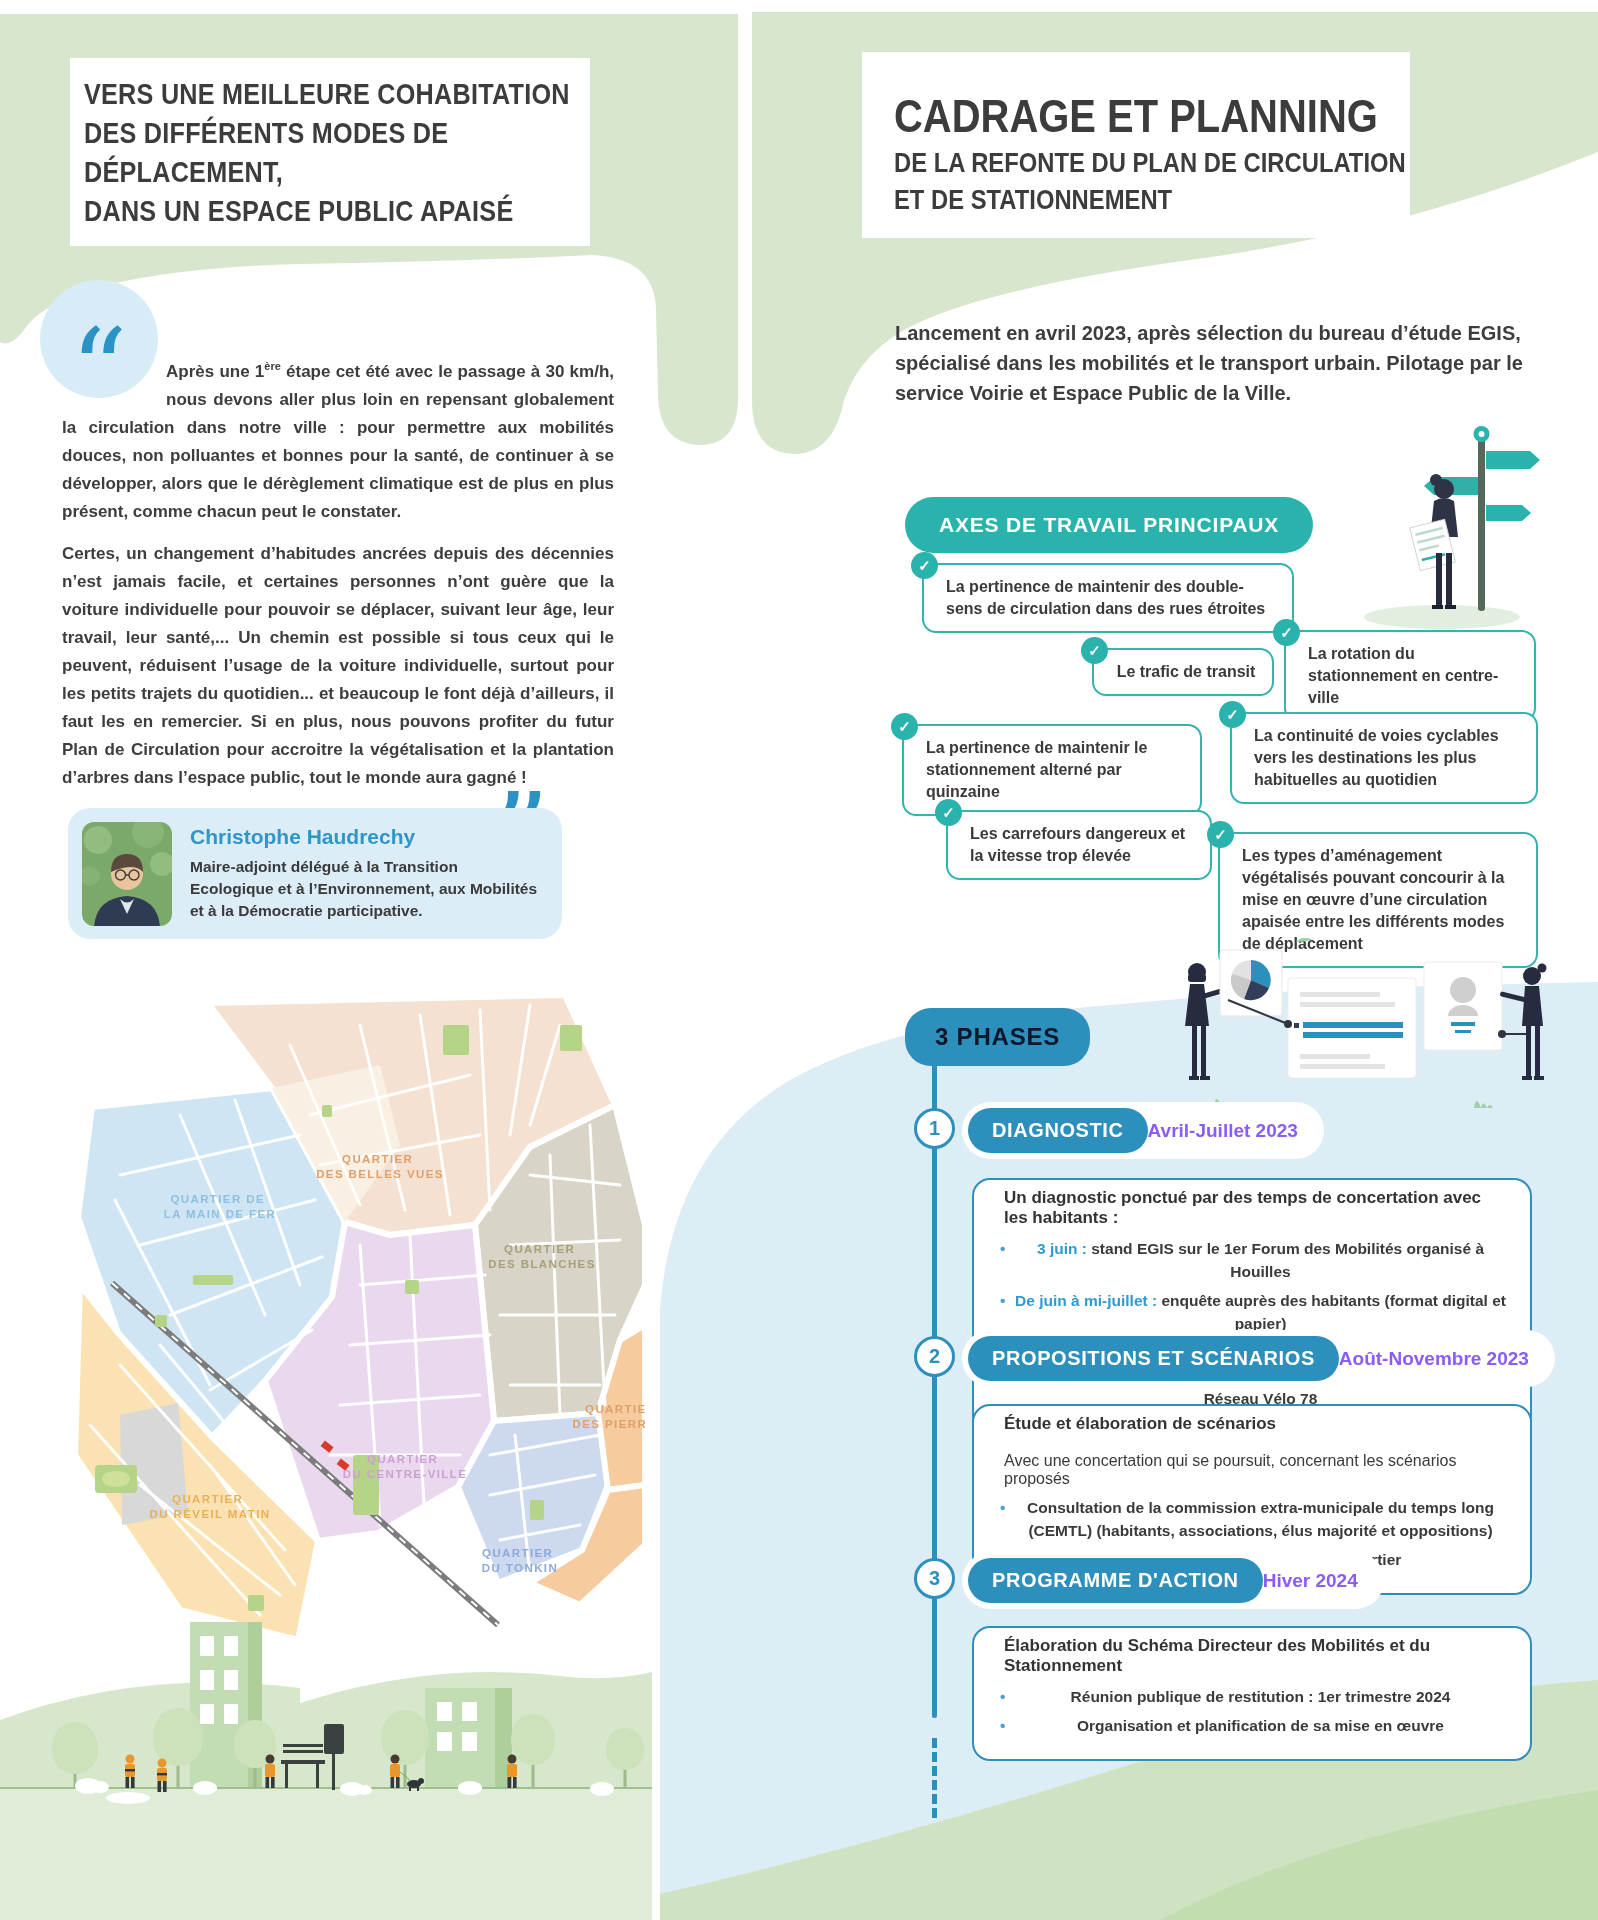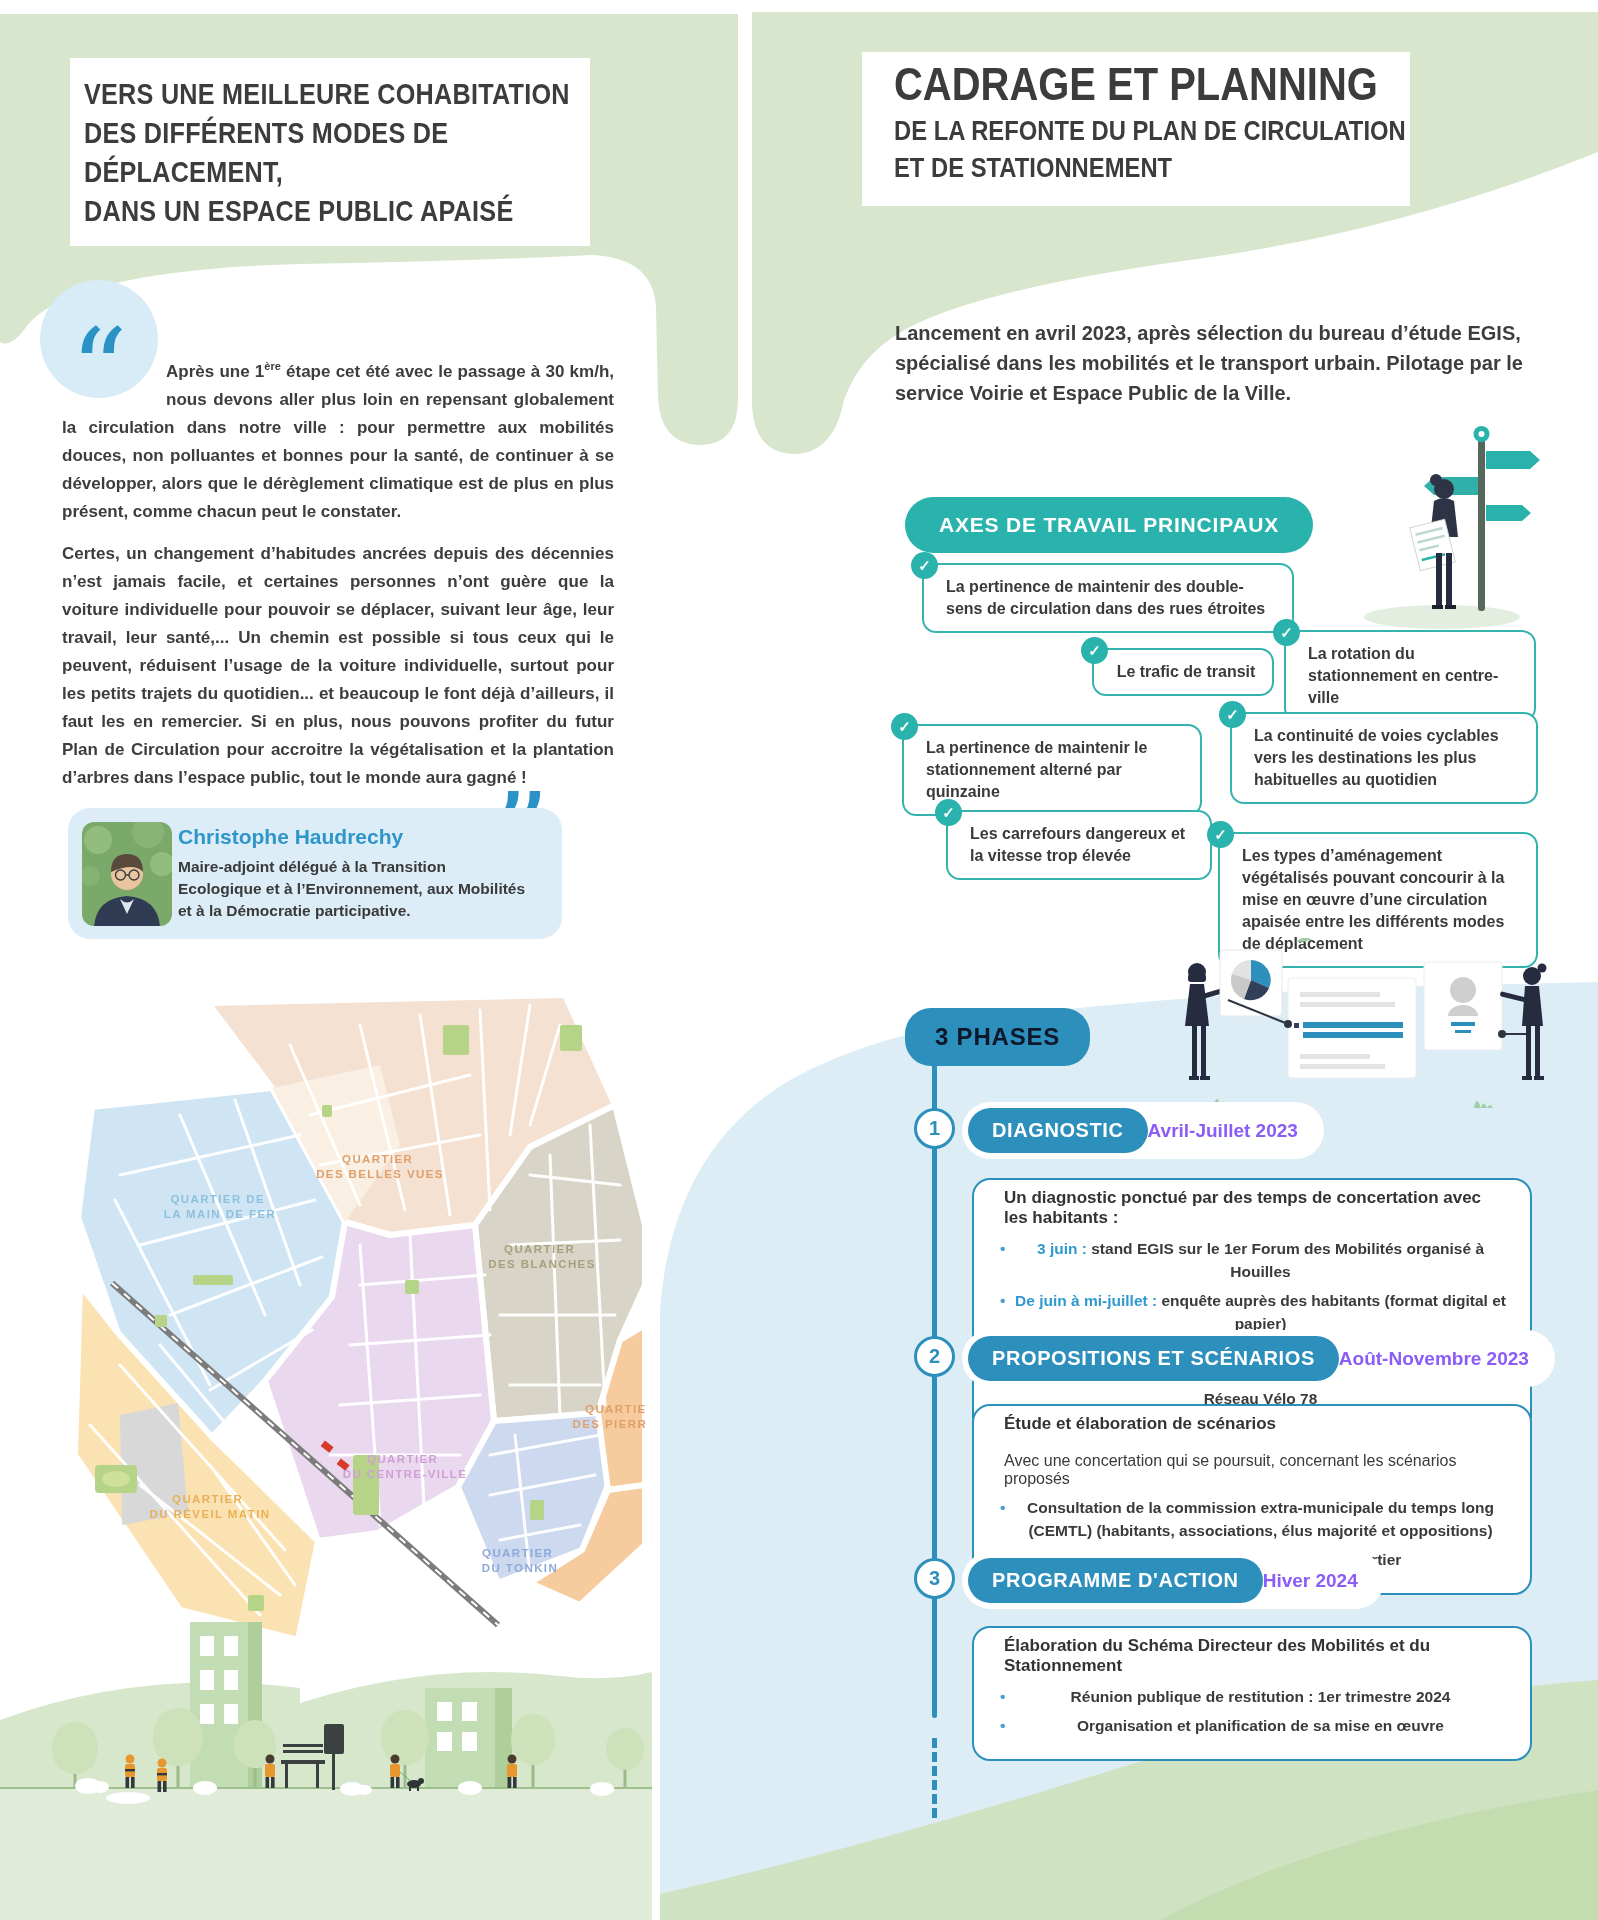--- a/index.html
+++ b/index.html
@@ -20,30 +20,30 @@
   .qclose { left:492px; top:778px; font-family:"DejaVu Serif", serif; font-size:112px;
             line-height:1; color:#2b92c6; }
 
   .body-text { font-size:17px; font-weight:bold; line-height:28px; text-align:justify; color:#3d3d3d; }
   .p1 { left:62px; top:352px; width:552px; }
   .p2 { left:62px; top:540px; width:552px; }
   .qspacer { float:left; width:104px; height:58px; }
   sup { font-size:11px; }
 
   .author-card { left:68px; top:808px; width:494px; height:131px; background:#dcedf8;
-                 border-radius:22px; display:flex; align-items:center; padding:14px; gap:6px; }
+                 border-radius:22px; display:flex; align-items:center; padding:14px; gap:18px; }
   .author-photo { width:90px; height:104px; border-radius:12px; overflow:hidden; flex:0 0 90px; }
   .author-name { color:#2e96c8; font-weight:bold; font-size:21px; margin-bottom:7px; }
   .author-role { font-weight:bold; font-size:15.5px; line-height:22px; color:#3a3a3a; width:352px; }
 
   .map-wrap { left:60px; top:985px; width:585px; height:715px; overflow:hidden; }
   .map-label { font-weight:bold; font-size:11.5px; letter-spacing:1.4px; }
 
   
-  .title-card-right { left:862px; top:52px; width:548px; background:#ffffff; padding:4px 10px 20px 32px; }
+  .title-card-right { left:862px; top:52px; width:548px; background:#ffffff; padding:36px 10px 20px 32px; }
   .rtitle { font-size:47px; font-weight:bold; color:#3c3c3c; line-height:56px;
             transform:scaleX(.85); transform-origin:left top; width:640px; }
   .rsub { font-size:28px; font-weight:bold; color:#3c3c3c; line-height:37px;
           transform:scaleX(.85); transform-origin:left top; width:640px; }
 
   .intro { left:895px; top:318px; width:640px; font-size:20px; font-weight:bold;
            line-height:30px; color:#3d3d3d; }
 
   .teal-pill { left:905px; top:497px; background:#2ab3ad; color:#ffffff; font-weight:bold;
                font-size:21px; letter-spacing:.8px; padding:16px 34px; border-radius:40px; }

